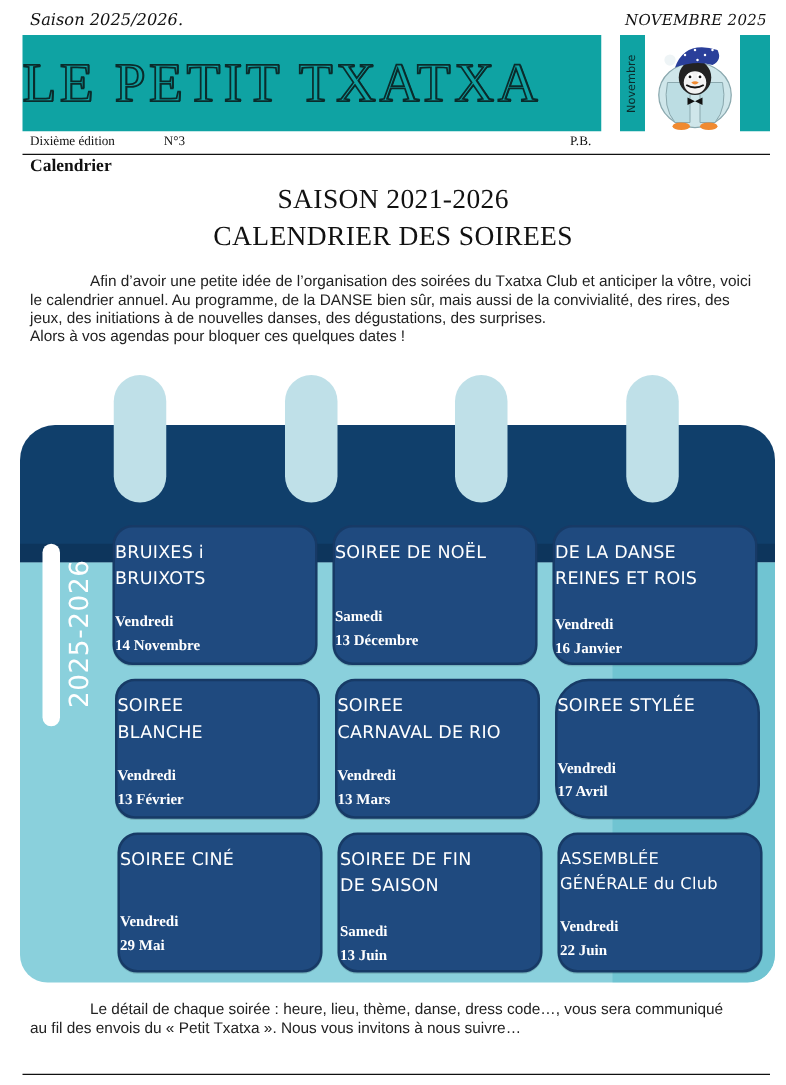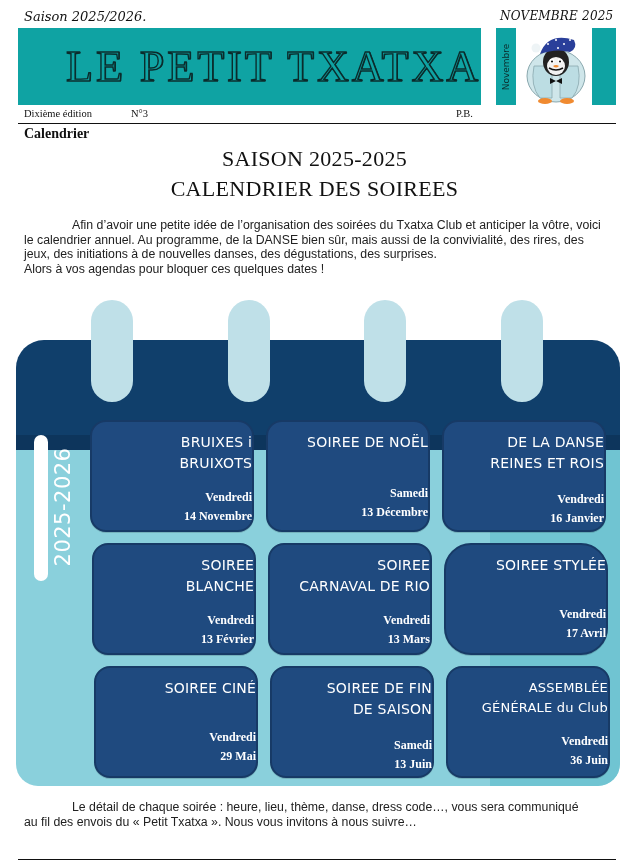--- a/index.html
+++ b/index.html
@@ -4,21 +4,21 @@
 <style>
   * { box-sizing: border-box; margin: 0; padding: 0; }
   html, body { width: 629px; height: 868px; background: #ffffff; overflow: hidden; }
   body { position: relative; font-family: "Liberation Sans", sans-serif; color: #111; }
 
   .abs { position: absolute; }
 
   .season-top { left: 24px; top: 9px; font-family: "DejaVu Serif", serif; font-style: italic; font-size: 13px; color: #111; }
   .month-top { left: 500px; top: 9px; font-family: "DejaVu Serif", serif; font-style: italic; font-size: 12px; color: #111; letter-spacing: 0.2px; }
 
-  .masthead { left: 18px; top: 28px; width: 463px; height: 77px; background: #0fa3a3; display: flex; align-items: center; justify-content: flex-end; }
+  .masthead { left: 18px; top: 28px; width: 463px; height: 77px; background: #0fa3a3; display: flex; align-items: center; justify-content: flex-start; }
   .masthead-title { font-family: "Liberation Serif", serif; font-size: 44px; letter-spacing: 3px; color: #0fa3a3; -webkit-text-stroke: 1.4px #0b2b2b; text-shadow: 1px 0 0 #0b2b2b; }
 
   .side-strip { left: 496px; top: 28px; width: 20px; height: 77px; background: #0fa3a3; }
   .side-strip-text { position: absolute; left: 0; top: 0; width: 20px; height: 77px; display: flex; align-items: center; justify-content: center; }
   .side-strip-text span { transform: rotate(-90deg); font-family: "DejaVu Sans", sans-serif; font-size: 9px; color: #0b2b2b; white-space: nowrap; }
   .side-strip-right { left: 592px; top: 28px; width: 24px; height: 77px; background: #0fa3a3; }
   .mascot { left: 518px; top: 26px; width: 74px; height: 80px; }
 
   .meta-line { left: 18px; top: 108px; width: 598px; height: 14px; font-family: "Liberation Serif", serif; font-size: 10.5px; }
   .meta-edition { position: absolute; left: 6px; top: 0; }
@@ -40,21 +40,21 @@
   .cal-header { position: absolute; left: 0; top: 40px; width: 604px; height: 110px; background: #103f6b; border-radius: 28px 28px 0 0; }
   .cal-header-band { position: absolute; left: 0; top: 95px; width: 604px; height: 15px; background: #0d355c; }
   .cal-body { position: absolute; left: 0; top: 150px; width: 604px; height: 336px; background: #8ad0dc; border-radius: 0 0 22px 22px; overflow: hidden; }
   .cal-body-shade { position: absolute; right: 0; top: 0; width: 130px; height: 336px; background: #70c4d2; border-radius: 0 0 22px 0; }
   .ring { position: absolute; top: 0; width: 42px; height: 102px; background: #bfe0e8; border-radius: 21px; }
 
   .year-bar { position: absolute; left: 18px; top: 135px; width: 14px; height: 146px; background: #ffffff; border-radius: 7px; }
   .year-label { position: absolute; left: 30px; top: 132px; width: 34px; height: 150px; display: flex; align-items: center; justify-content: center; }
   .year-label span { transform: rotate(-90deg); font-family: "DejaVu Sans", sans-serif; font-size: 21px; color: #ffffff; white-space: nowrap; letter-spacing: 0.5px; }
 
-  .tile { position: absolute; width: 164px; height: 112px; background: #1f4a7f; border: 2px solid #173a66; border-radius: 16px; color: #ffffff; text-align: right; box-shadow: 0 1px 0 rgba(0,0,0,0.15); }
+  .tile { position: absolute; width: 164px; height: 112px; background: #1f4a7f; border: 2px solid #173a66; border-radius: 16px; color: #ffffff; text-align: left; box-shadow: 0 1px 0 rgba(0,0,0,0.15); }
   .tile-title { position: absolute; left: 0; width: 100%; top: 10px; font-family: "DejaVu Sans", sans-serif; font-size: 14px; line-height: 21px; letter-spacing: 0.2px; }
   .tile-date { position: absolute; left: 0; width: 100%; font-family: Liberation Serif, serif; font-weight: bold; font-size: 12px; line-height: 19px; }
 
   .outro { left: 24px; top: 800px; width: 586px; font-size: 12.3px; line-height: 15px; color: #222; }
   .rule-bottom { left: 18px; top: 859px; width: 598px; height: 1px; background: #111; }
 </style>
 </head>
 <body>
 
 <div class="abs season-top">Saison 2025/2026.</div>
@@ -101,21 +101,21 @@
 </svg>
 
 <div class="abs meta-line">
   <span class="meta-edition">Dixième édition</span>
   <span class="meta-number">N°3</span>
   <span class="meta-author">P.B.</span>
 </div>
 <div class="abs rule-top"></div>
 <div class="abs section-label">Calendrier</div>
 
-<div class="abs headline headline-1">SAISON 2025-2025</div>
+<div class="abs headline headline-1">SAISON 2021-2026</div>
 <div class="abs headline headline-2">CALENDRIER DES SOIREES</div>
 
 <div class="abs intro">
   <p><span class="indent"></span><span>Afin d’avoir une petite idée de l’organisation des soirées du Txatxa Club et anticiper la vôtre,</span> <span>voici le calendrier annuel. Au programme, de la DANSE bien sûr, mais aussi de la convivialité, des rires, des jeux, des initiations à de nouvelles danses, des dégustations, des surprises.</span></p>
   <p>Alors à vos agendas pour bloquer ces quelques dates !</p>
 </div>
 
 <div class="abs cal">
   <div class="cal-header">
     <div class="cal-header-band"></div>
@@ -213,21 +213,21 @@
         <div>13 Juin</div>
       </div>
   </div>
   <div class="tile" style="left:430px; top:366px;">
     <div class="tile-title" style="font-size:13px; line-height:20px;">
         <div>ASSEMBLÉE</div>
         <div>GÉNÉRALE du Club</div>
       </div>
     <div class="tile-date" style="top:64px">
         <div>Vendredi</div>
-        <div>36 Juin</div>
+        <div>22 Juin</div>
       </div>
   </div>
 </div>
 
 <div class="abs outro">
   <div><span class="indent"></span><span>Le détail de chaque soirée : heure, lieu, thème, danse, dress code…, vous sera communiqué</span></div>
   <div>au fil des envois du « Petit Txatxa ». Nous vous invitons à nous suivre…</div>
 </div>
 <div class="abs rule-bottom"></div>
 

